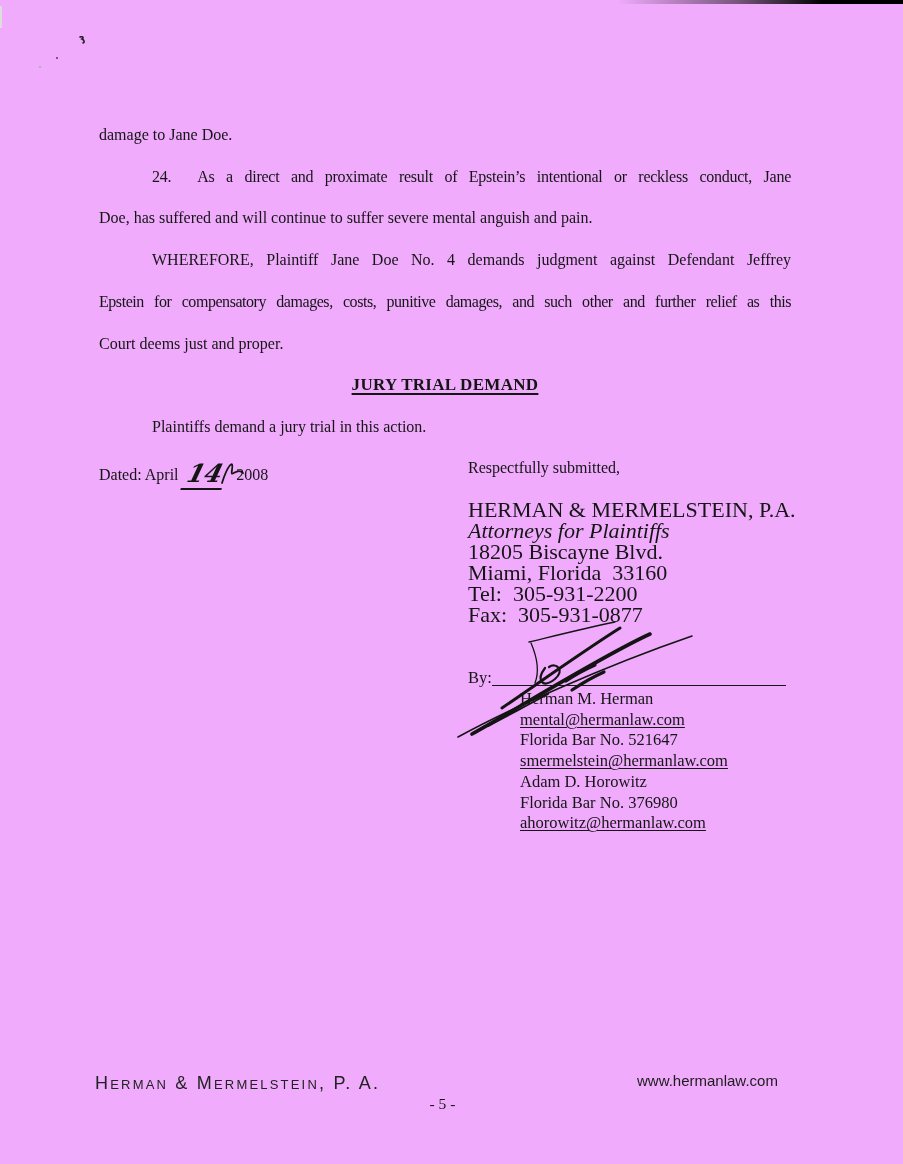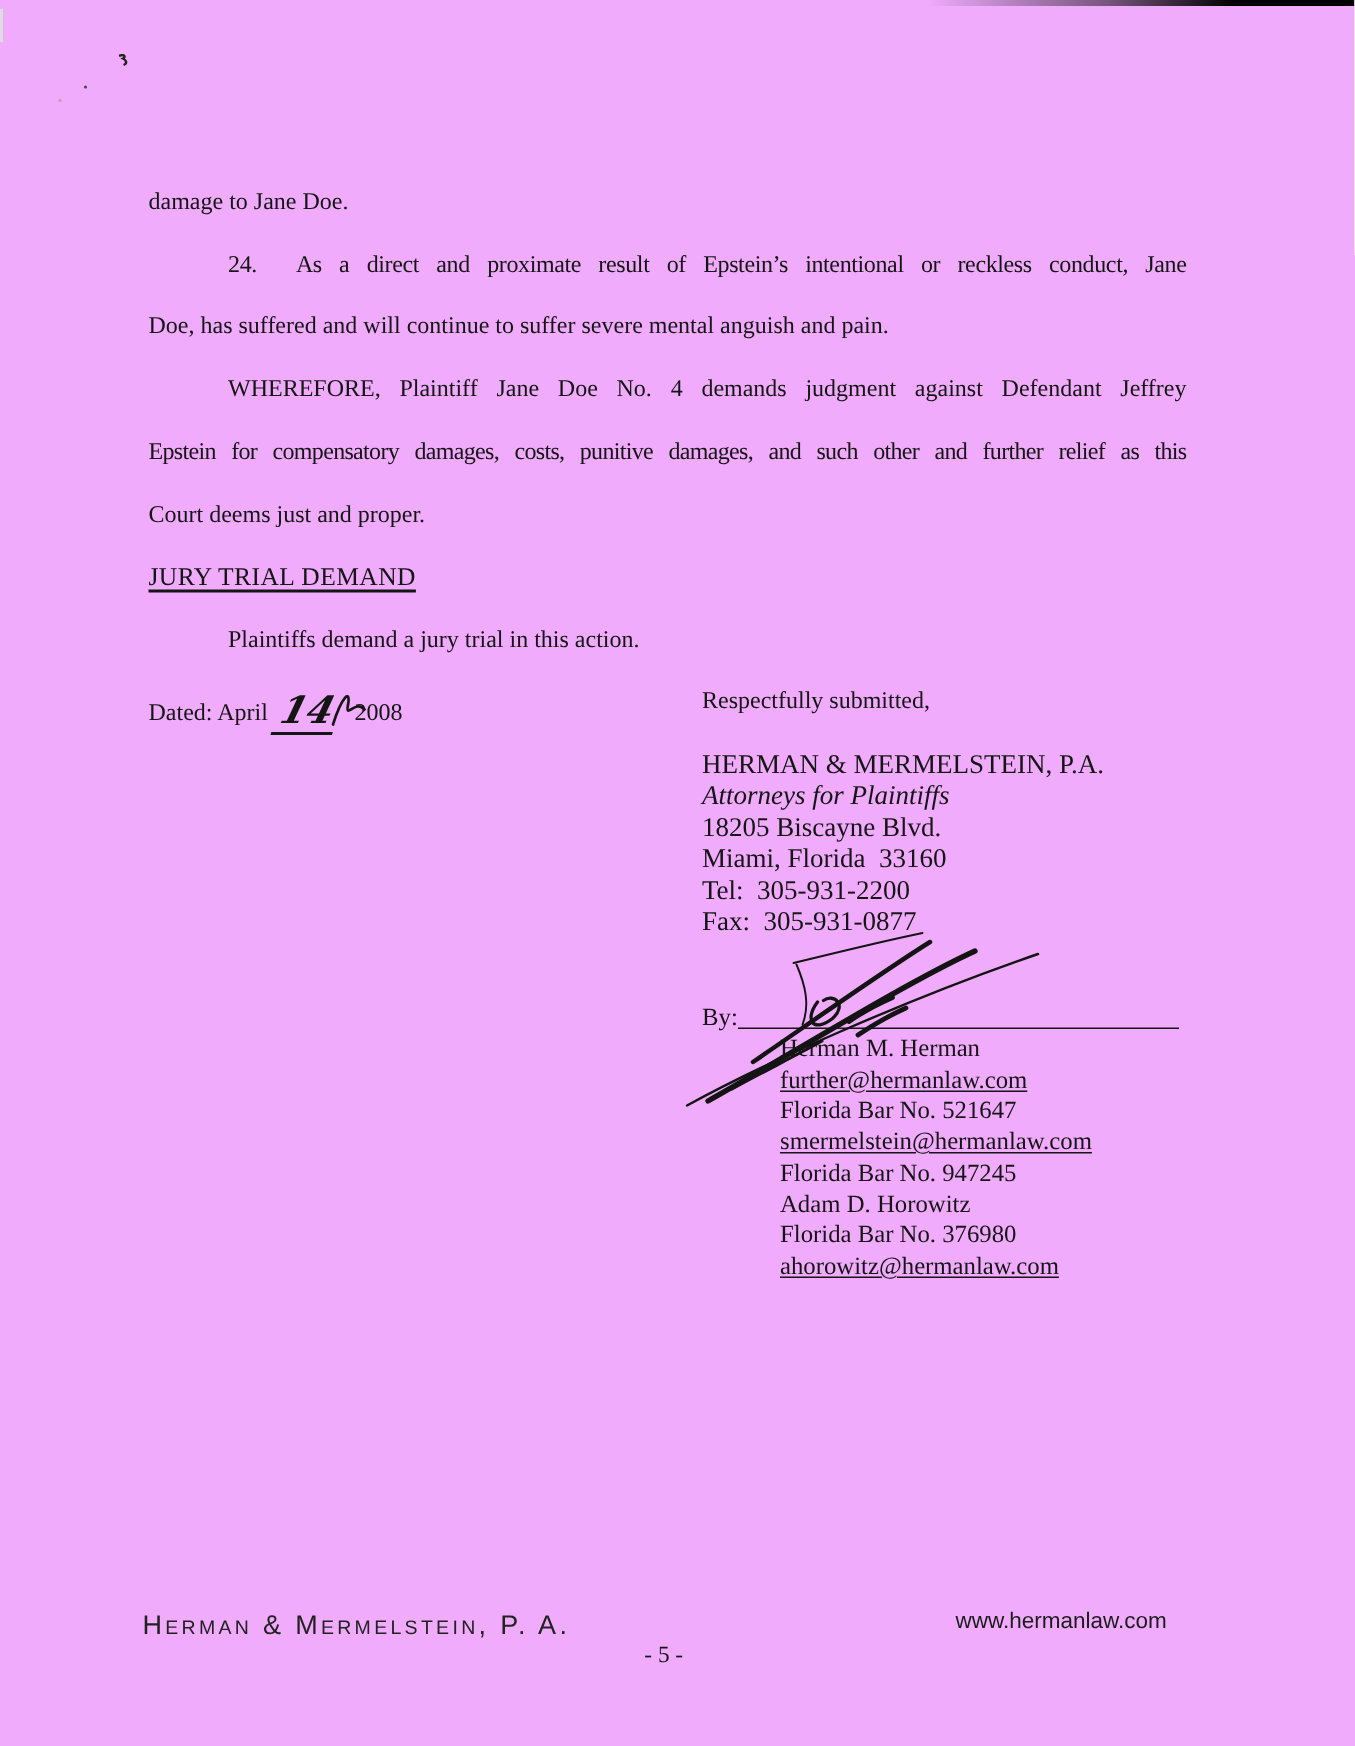--- a/index.html
+++ b/index.html
@@ -16,33 +16,33 @@
   .speck-c{position:absolute;left:39px;top:66px;width:2px;height:2px;background:#aaa;border-radius:50%;}
 
   
   .bodytext{position:absolute;left:99px;top:114px;width:692px;font-size:16px;}
   .bodytext p{margin:0;line-height:41.7px;}
   .ind{text-indent:53px;}
   .j{text-align:justify;text-align-last:justify;}
   .tight{letter-spacing:-0.45px;}
   .tight2{letter-spacing:-0.25px;}
   .tab{display:inline-block;width:26px;}
-  .hd{font-weight:normal;font-size:17px;letter-spacing:.3px;}
+  .hd{text-align:center;font-weight:bold;font-size:17px;letter-spacing:.3px;}
   .hd span{text-decoration:underline;text-decoration-thickness:2px;text-underline-offset:3px;}
 
   
   .dated-row{position:absolute;left:99px;top:456px;width:692px;font-size:16px;line-height:24px;}
   .respect{position:absolute;left:369px;top:0;text-align:right;}
   .hand{display:inline-block;font-family:"DejaVu Serif",serif;font-style:italic;font-weight:700;
     font-size:25px;line-height:.9;transform:skewX(-15deg);border-bottom:2px solid #151515;
     padding:0 3px 2px 3px;margin-left:5px;position:relative;top:2px;}
   .flourish{margin-left:-5px;margin-right:-9px;vertical-align:-6px;}
 
   
-  .firm-block{position:absolute;left:468px;top:499px;font-size:18px;line-height:21px;}
+  .firm-block{position:absolute;left:468px;top:499px;font-size:22px;line-height:21px;}
   .firm-block div{white-space:pre;}
   .italic{font-style:italic;}
 
   
   .by-row{position:absolute;left:468px;top:667px;width:318px;display:flex;font-size:16.5px;line-height:22px;}
   .by-rule{flex:1;border-bottom:1.7px solid #151515;margin-bottom:3px;}
 
   
   .att-block{position:absolute;left:520px;top:689px;font-size:16.5px;line-height:20.7px;}
   .u{text-decoration:underline;text-underline-offset:2px;}
@@ -111,24 +111,23 @@
       <path d="M114,71 C124,64 134,59 143,55" stroke-width="3.2"></path>
       <path d="M120,80 C132,72 143,66 152,62" stroke-width="3.2"></path>
       <path d="M79,33 C85,47 88,60 83,73" stroke-width="1.3"></path>
       <path d="M77,32 C102,26 134,18 163,12" stroke-width="1.3"></path>
       <path d="M36,116 C58,104 78,94 96,84" stroke-width="2"></path>
     </g>
   </svg>
 
   <div class="att-block">
     <div>Herman M. Herman</div>
-    <div class="u">further@hermanlaw.com</div>
+    <div class="u">mental@hermanlaw.com</div>
     <div>Florida Bar No. 521647</div>
     <div class="u">smermelstein@hermanlaw.com</div>
-    <div>Florida Bar No. 947245</div>
     <div>Adam D. Horowitz</div>
     <div>Florida Bar No. 376980</div>
     <div class="u">ahorowitz@hermanlaw.com</div>
   </div>
 
   <div class="footer-firm">Herman &amp; Mermelstein, P. A.</div>
   <div class="footer-site">www.hermanlaw.com</div>
   <div class="footer-page">- 5 -</div>
 
 </div>

